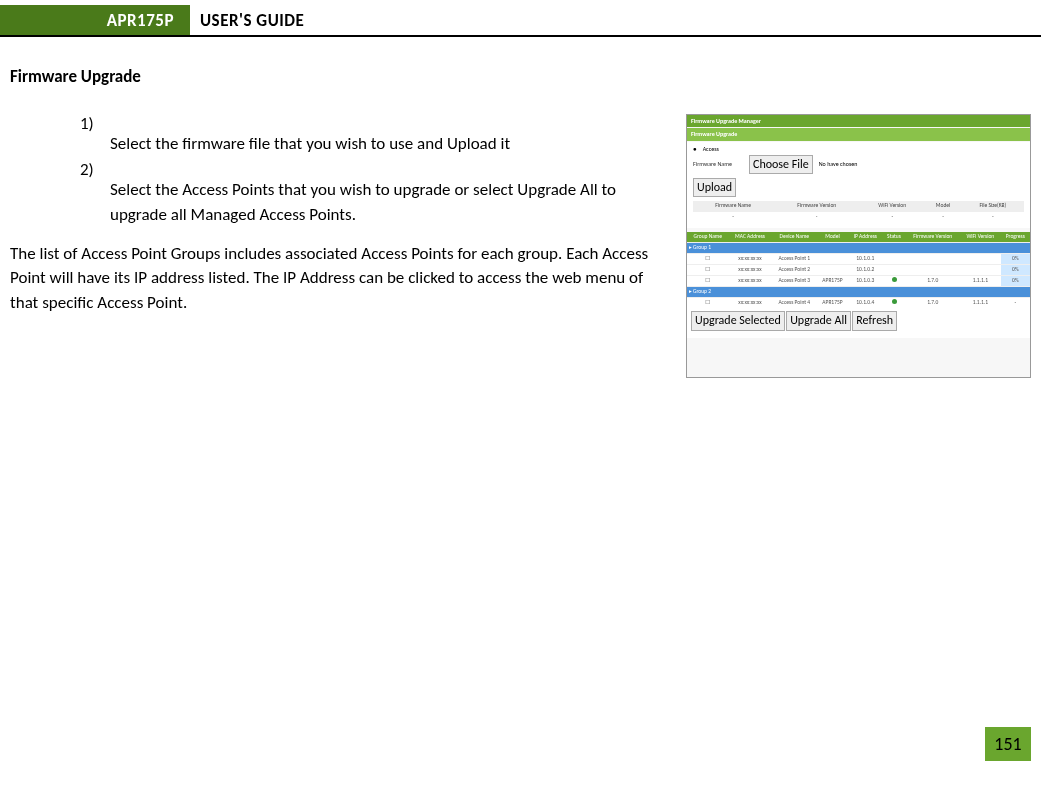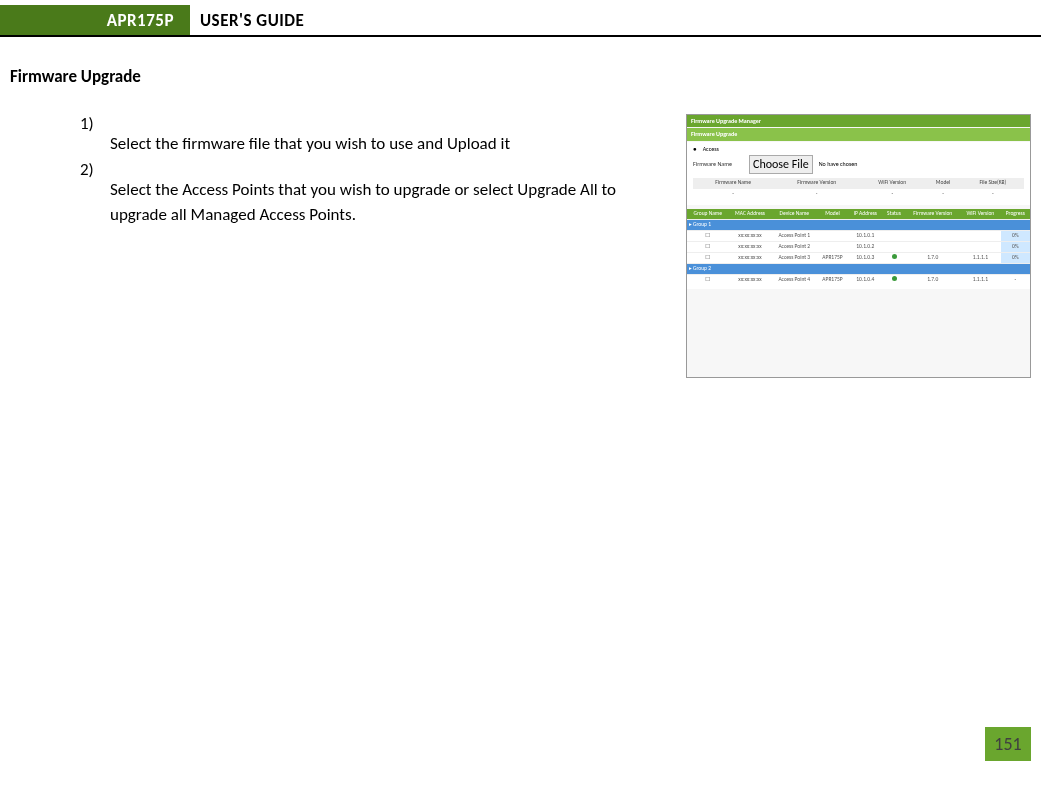--- a/index.html
+++ b/index.html
@@ -126,21 +126,21 @@
   }
   .list-text {
     flex: 1;
     margin-top: 20px;
   }
   .page-num-box {
     position: absolute;
     right: 10px;
     bottom: 30px;
     background: #6aa62e;
-    color: #404040;
+    color: #000000;
     width: 46px;
     height: 34px;
     display: flex;
     align-items: center;
     justify-content: center;
     font-size: 18px;
   }
   .dot {
     display: inline-block;
     width: 5px; height: 5px;
@@ -166,20 +166,23 @@
       <div class="fi-bar light">Firmware Upgrade</div>
       <div class="fi-section">
         <div class="fi-row">
           <span>●</span>
             <span>Access</span>
         </div>
         <div class="fi-row">
           <span class="fi-label">Firmware Name</span>
           <span class="fi-btn">Choose File</span>
           <span>No have chosen</span>
+        </div>
+        <div class="fi-row" style="margin-top:4px;">
+          <span class="fi-btn">Upload</span>
         </div>
         <table class="fi-table">
           <tbody>
               <tr>
             <th>Firmware Name</th>
             <th>Firmware Version</th>
             <th>WiFi Version</th>
             <th>Model</th>
             <th>File Size(KB)</th>
           </tr>
@@ -252,33 +255,39 @@
                 <td>Access Point 4</td>
                 <td>APR175P</td>
                 <td>10.1.0.4</td>
                 <td><span class="dot"></span></td>
                 <td>1.7.0</td>
                 <td>1.1.1.1</td>
                 <td>-</td>
               </tr>
         </tbody>
           </table>
+        <div style="padding:3px 4px;">
+          <span class="fi-btn">Upgrade Selected</span>
+          <span class="fi-btn">Upgrade All</span>
+          <span class="fi-btn">Refresh</span>
+        </div>
       </div>
     </div>
 
 
     <div class="list">
       <div class="list-item">
         <div class="list-num">1)</div>
         <div class="list-text">Select the firmware file that you wish to use and Upload it</div>
       </div>
       <div class="list-item">
         <div class="list-num">2)</div>
         <div class="list-text">Select the Access Points that you wish to upgrade or select Upgrade All to upgrade all Managed Access Points.</div>
       </div>
     </div>
 
+    <div class="para">The list of Access Point Groups includes associated Access Points for each group.  Each Access Point will have its IP address listed.  The IP Address can be clicked to access the web menu of that specific Access Point.</div>
 
     <div style="clear:both;"></div>
   </div>
 </div>
 
 <div class="page-num-box">151</div>
 
 </body></html>

